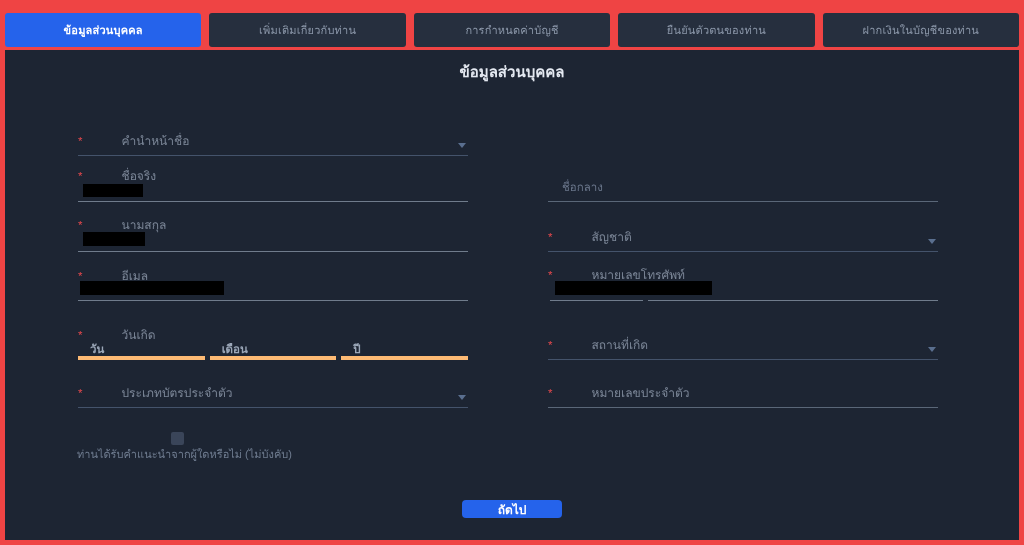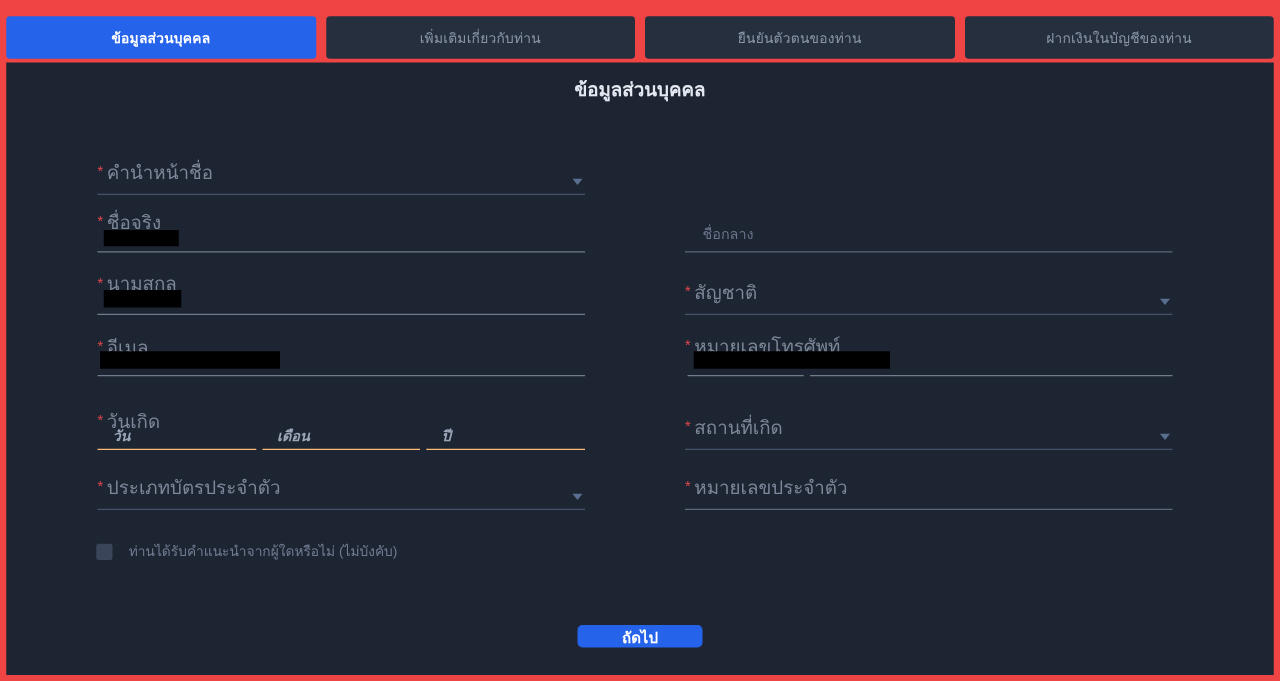--- a/index.html
+++ b/index.html
@@ -28,40 +28,40 @@
     position:absolute;left:5px;right:5px;top:50px;bottom:5px;
     background:#1d2533;
   }
   .form-title{
     position:absolute;top:10px;left:0;right:0;
     text-align:center;color:#e4e9f1;font-size:15px;font-weight:bold;
   }
 
   
   .field{position:absolute;box-sizing:border-box;}
-  .lbl{font-size:15px;color:#7c8798;white-space:nowrap;}
+  .lbl{font-size:12px;color:#7c8798;white-space:nowrap;margin-left:36px;}
   .star{color:#e5484d;margin-right:3px;font-size:11.5px;}
   .select-field{border-bottom:1px solid #44536b;height:22px;}
   .select-field .lblrow{position:absolute;left:0;bottom:5px;display:flex;align-items:center;}
   .chevron{
     position:absolute;right:2px;bottom:7px;width:0;height:0;
     border-left:4px solid transparent;border-right:4px solid transparent;
     border-top:5px solid #5a6f8f;
   }
   .text-field{border-bottom:1px solid #707c8c;}
   .text-field .lblrow{position:absolute;left:0;top:0;display:flex;align-items:center;}
   .redact{position:absolute;background:#000;}
   .placeholder{font-size:11.5px;color:#69758a;position:absolute;left:14px;bottom:5px;}
 
   
   .date-parts{position:absolute;left:0;right:0;bottom:0;display:flex;gap:5px;}
   .date-part{
-    flex:1;height:20px;border-bottom:1px solid #fdba74;
+    flex:1;height:20px;border-bottom:4px solid #fdba74;
     font-size:11.5px;font-weight:bold;color:#9ba7b8;
-    padding-left:12px;box-sizing:border-box;font-style:italic;
+    padding-left:12px;box-sizing:border-box;
   }
 
   
   .chk-row{position:absolute;display:flex;align-items:center;}
   .chk-box{width:13px;height:13px;background:#3a4559;border-radius:2px;margin-right:13px;}
   .chk-lbl{font-size:11px;color:#6f7c90;}
 
   
   .next-btn{
     position:absolute;left:457px;top:450px;width:100px;height:18px;
@@ -72,20 +72,21 @@
   }
 </style>
 </head>
 <body>
 
 <div class="page">
 
   <div class="tabbar">
     <div class="tab active">ข้อมูลส่วนบุคคล</div>
     <div class="tab">เพิ่มเติมเกี่ยวกับท่าน</div>
+    <div class="tab">การกำหนดค่าบัญชี</div>
     <div class="tab">ยืนยันตัวตนของท่าน</div>
     <div class="tab">ฝากเงินในบัญชีของท่าน</div>
   </div>
 
   <div class="panel">
 
     <div class="form-title">ข้อมูลส่วนบุคคล</div>
 
     <div class="field select-field" style="left:73px;top:84px;width:390px;">
       <div class="lblrow">
@@ -169,21 +170,21 @@
       <span class="chevron"></span>
     </div>
 
     <div class="field select-field" style="left:543px;top:336px;width:390px;border-bottom-color:#5a6778;">
       <div class="lblrow">
         <span class="star">*</span>
         <span class="lbl">หมายเลขประจำตัว</span>
       </div>
     </div>
 
-    <div class="chk-row" style="left:72px;top:382px;">
+    <div class="chk-row" style="left:72px;top:382px;flex-direction:column;">
       <div class="chk-box"></div>
       <span class="chk-lbl">ท่านได้รับคำแนะนำจากผู้ใดหรือไม่ (ไม่บังคับ)</span>
     </div>
 
     <button class="next-btn">ถัดไป</button>
 
   </div>
 </div>
 
 </body></html>

